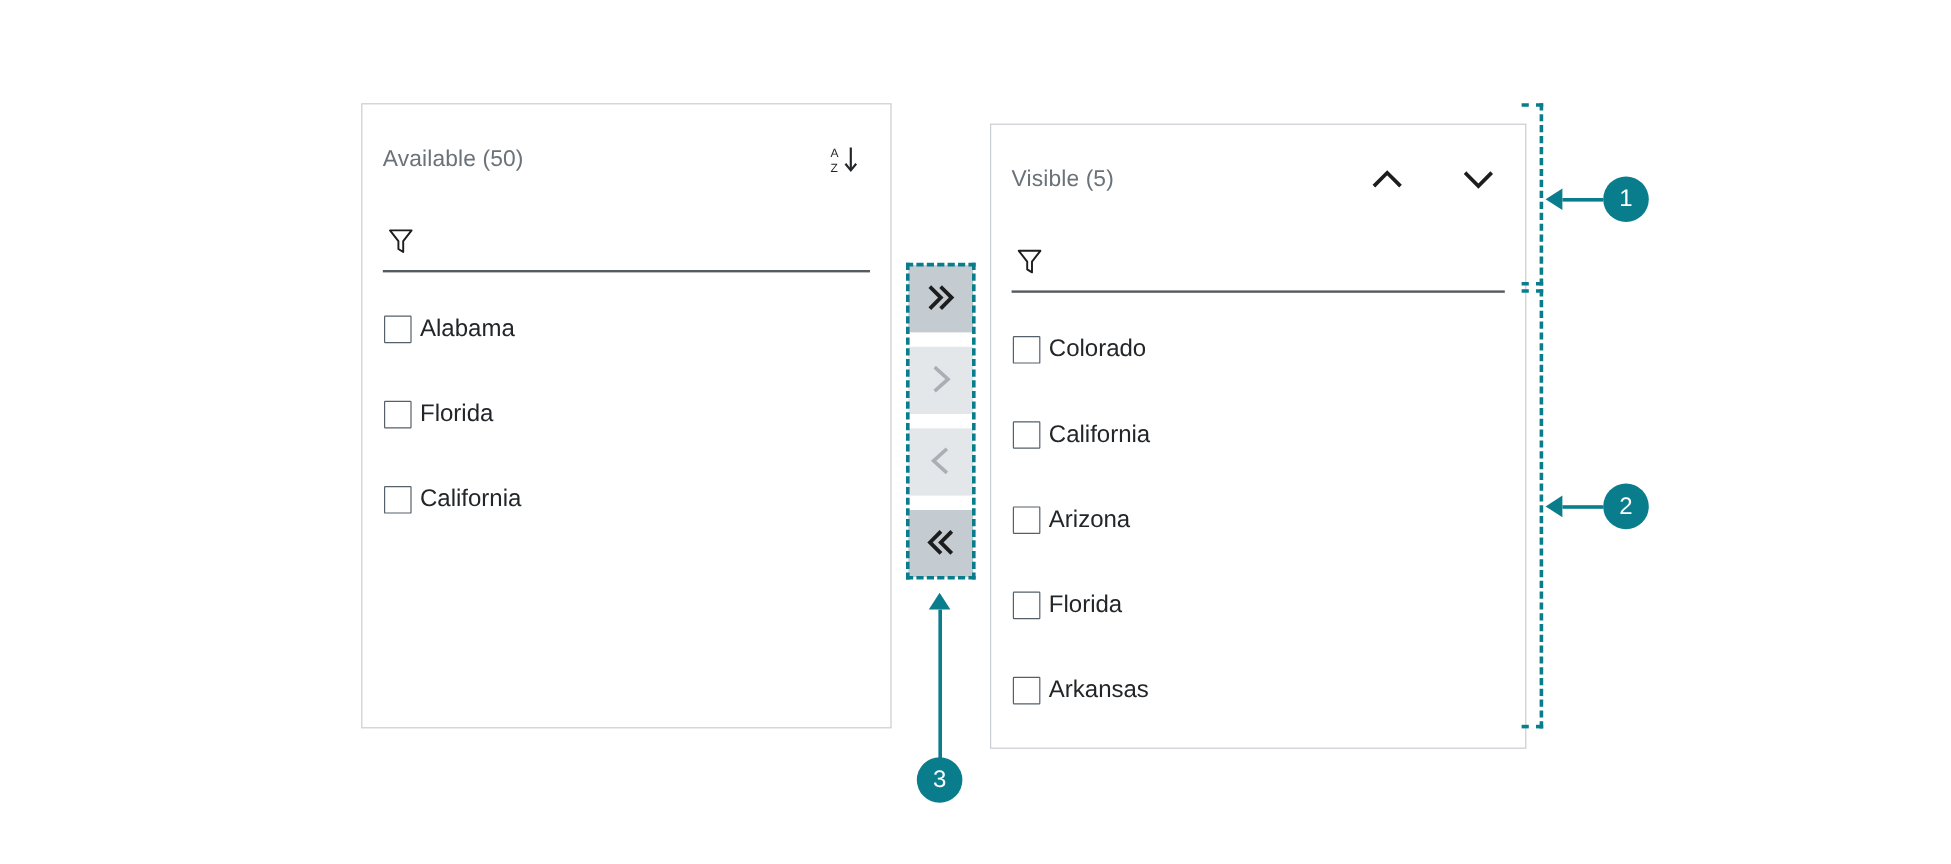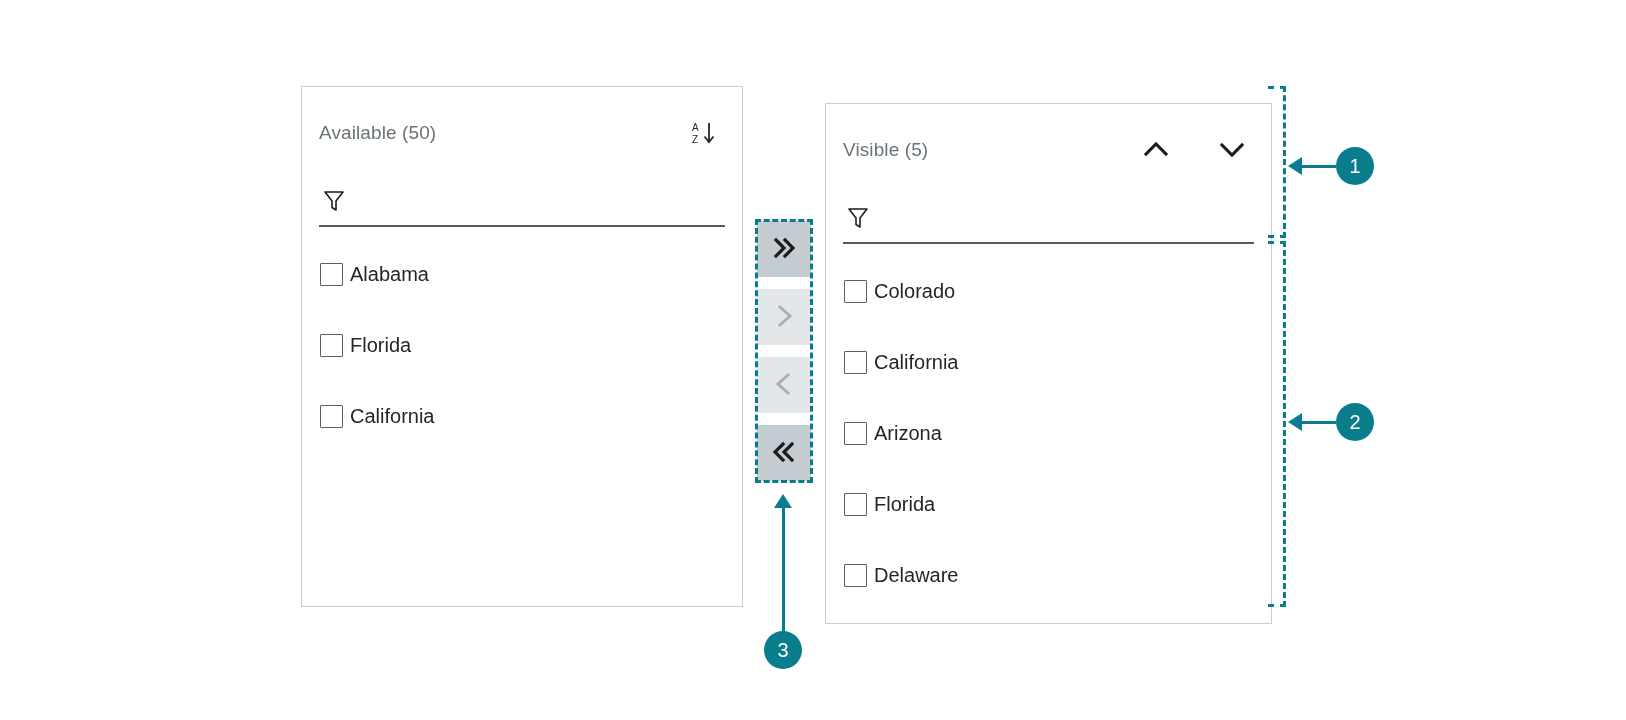--- a/index.html
+++ b/index.html
@@ -340,21 +340,21 @@
       <div class="list-item">
         <span class="cb"></span>
         <span class="item-label">Arizona</span>
       </div>
       <div class="list-item">
         <span class="cb"></span>
         <span class="item-label">Florida</span>
       </div>
       <div class="list-item">
         <span class="cb"></span>
-        <span class="item-label">Delaware</span>
+        <span class="item-label">Arkansas</span>
       </div>
     </div>
   </div>
 
   <div id="annot-box-1" class="annot-region"></div>
   <div id="annot-box-2" class="annot-region"></div>
 
   <div class="leader h" style="left:1302px; top:165px; width:34px;"></div>
   <div class="arrowhead left" style="left:1288px; top:157px;"></div>
   <div class="callout-badge" style="left:1336px; top:147px;">1</div>

